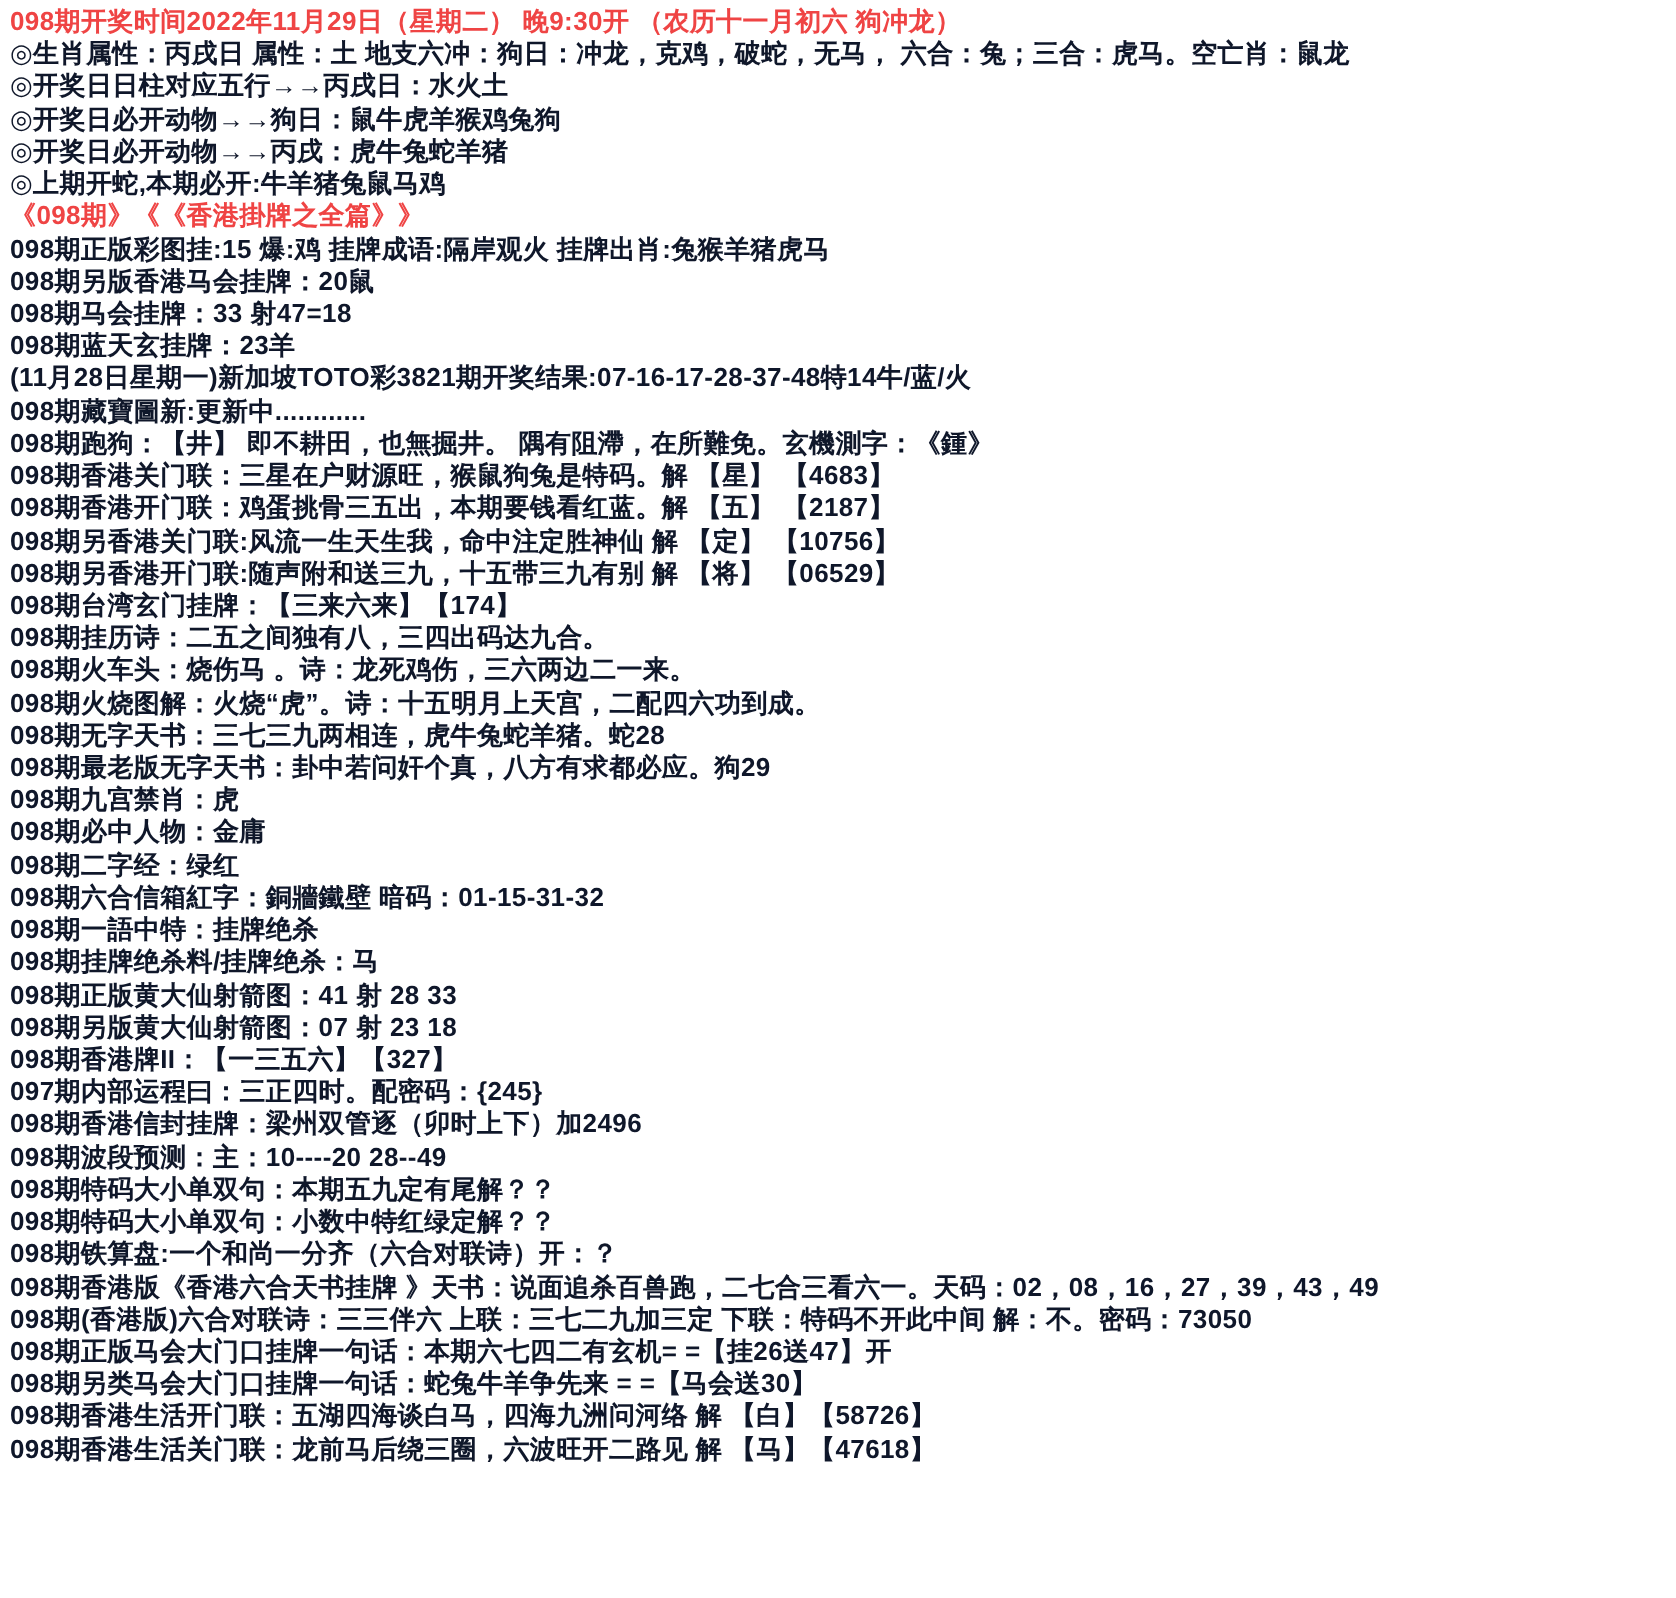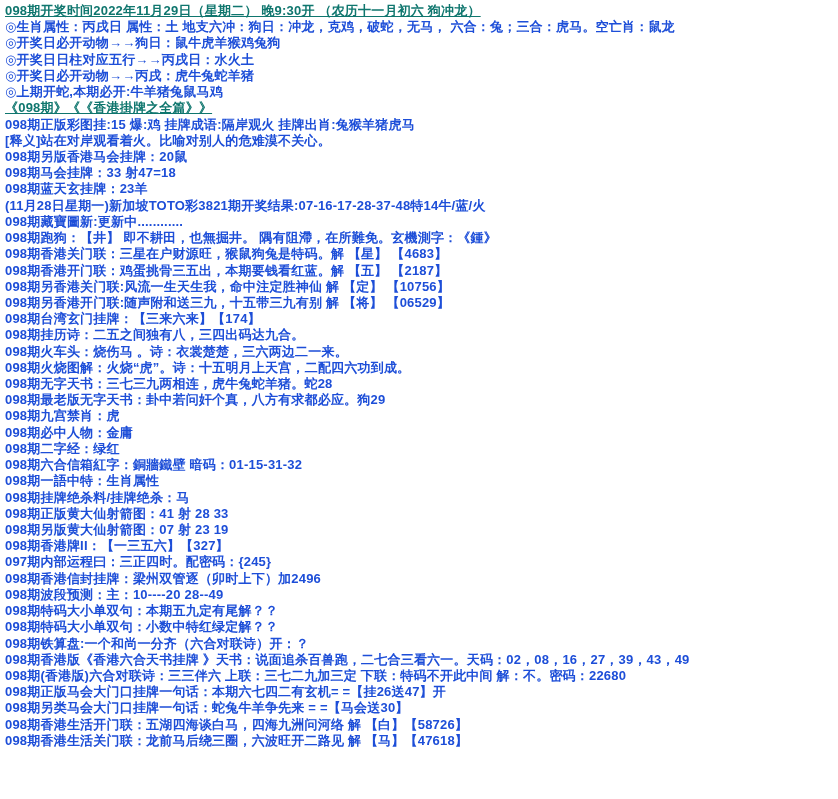--- a/index.html
+++ b/index.html
@@ -18,74 +18,72 @@
     padding: 3px 0 0 5px;
     width: 833px;
     height: 796px;
     overflow: hidden;
   }
   .line {
     font-size: 13px;
     line-height: 16.22px;
     height: 16.22px;
     letter-spacing: 0.2px;
-    color: #1d4ed8;
+    color: #0f172a;
     white-space: nowrap;
     overflow: hidden;
   }
   .line.red {
-    color: #0f766e;
-    text-decoration: underline;
+    color: #ef4444;
   }
 </style>
 </head>
 <body>
 
 <div class="page">
   <div id="lines-container">
       <div class="line red">098期开奖时间2022年11月29日（星期二） 晚9:30开 （农历十一月初六 狗冲龙）</div>
       <div class="line">◎生肖属性：丙戌日 属性：土 地支六冲：狗日：冲龙，克鸡，破蛇，无马， 六合：兔；三合：虎马。空亡肖：鼠龙</div>
+      <div class="line">◎开奖日日柱对应五行→→丙戌日：水火土</div>
       <div class="line">◎开奖日必开动物→→狗日：鼠牛虎羊猴鸡兔狗</div>
-      <div class="line">◎开奖日日柱对应五行→→丙戌日：水火土</div>
       <div class="line">◎开奖日必开动物→→丙戌：虎牛兔蛇羊猪</div>
       <div class="line">◎上期开蛇,本期必开:牛羊猪兔鼠马鸡</div>
       <div class="line red">《098期》《《香港掛牌之全篇》》</div>
       <div class="line">098期正版彩图挂:15 爆:鸡 挂牌成语:隔岸观火 挂牌出肖:兔猴羊猪虎马</div>
-      <div class="line">[释义]站在对岸观看着火。比喻对别人的危难漠不关心。</div>
       <div class="line">098期另版香港马会挂牌：20鼠</div>
       <div class="line">098期马会挂牌：33 射47=18</div>
       <div class="line">098期蓝天玄挂牌：23羊</div>
       <div class="line">(11月28日星期一)新加坡TOTO彩3821期开奖结果:07-16-17-28-37-48特14牛/蓝/火</div>
       <div class="line">098期藏寶圖新:更新中............</div>
       <div class="line">098期跑狗：【井】 即不耕田，也無掘井。 隅有阻滯，在所難免。玄機測字：《鍾》</div>
       <div class="line">098期香港关门联：三星在户财源旺，猴鼠狗兔是特码。解 【星】 【4683】</div>
       <div class="line">098期香港开门联：鸡蛋挑骨三五出，本期要钱看红蓝。解 【五】 【2187】</div>
       <div class="line">098期另香港关门联:风流一生天生我，命中注定胜神仙 解 【定】 【10756】</div>
       <div class="line">098期另香港开门联:随声附和送三九，十五带三九有别 解 【将】 【06529】</div>
       <div class="line">098期台湾玄门挂牌：【三来六来】【174】</div>
       <div class="line">098期挂历诗：二五之间独有八，三四出码达九合。</div>
-      <div class="line">098期火车头：烧伤马 。诗：衣裳楚楚，三六两边二一来。</div>
+      <div class="line">098期火车头：烧伤马 。诗：龙死鸡伤，三六两边二一来。</div>
       <div class="line">098期火烧图解：火烧“虎”。诗：十五明月上天宫，二配四六功到成。</div>
       <div class="line">098期无字天书：三七三九两相连，虎牛兔蛇羊猪。蛇28</div>
       <div class="line">098期最老版无字天书：卦中若问奸个真，八方有求都必应。狗29</div>
       <div class="line">098期九宫禁肖：虎</div>
       <div class="line">098期必中人物：金庸</div>
       <div class="line">098期二字经：绿红</div>
       <div class="line">098期六合信箱紅字：銅牆鐵壁 暗码：01-15-31-32</div>
-      <div class="line">098期一語中特：生肖属性</div>
+      <div class="line">098期一語中特：挂牌绝杀</div>
       <div class="line">098期挂牌绝杀料/挂牌绝杀：马</div>
       <div class="line">098期正版黄大仙射箭图：41 射 28 33</div>
-      <div class="line">098期另版黄大仙射箭图：07 射 23 19</div>
+      <div class="line">098期另版黄大仙射箭图：07 射 23 18</div>
       <div class="line">098期香港牌II：【一三五六】【327】</div>
       <div class="line">097期内部运程曰：三正四时。配密码：{245}</div>
       <div class="line">098期香港信封挂牌：梁州双管逐（卯时上下）加2496</div>
       <div class="line">098期波段预测：主：10----20 28--49</div>
       <div class="line">098期特码大小单双句：本期五九定有尾解？？</div>
       <div class="line">098期特码大小单双句：小数中特红绿定解？？</div>
       <div class="line">098期铁算盘:一个和尚一分齐（六合对联诗）开：？</div>
       <div class="line">098期香港版《香港六合天书挂牌 》天书：说面追杀百兽跑，二七合三看六一。天码：02，08，16，27，39，43，49</div>
-      <div class="line">098期(香港版)六合对联诗：三三伴六 上联：三七二九加三定 下联：特码不开此中间 解：不。密码：22680</div>
+      <div class="line">098期(香港版)六合对联诗：三三伴六 上联：三七二九加三定 下联：特码不开此中间 解：不。密码：73050</div>
       <div class="line">098期正版马会大门口挂牌一句话：本期六七四二有玄机= =【挂26送47】开</div>
       <div class="line">098期另类马会大门口挂牌一句话：蛇兔牛羊争先来 = =【马会送30】</div>
       <div class="line">098期香港生活开门联：五湖四海谈白马，四海九洲问河络 解 【白】【58726】</div>
       <div class="line">098期香港生活关门联：龙前马后绕三圈，六波旺开二路见 解 【马】【47618】</div>
     </div>
 </div>
 
 </body></html>

